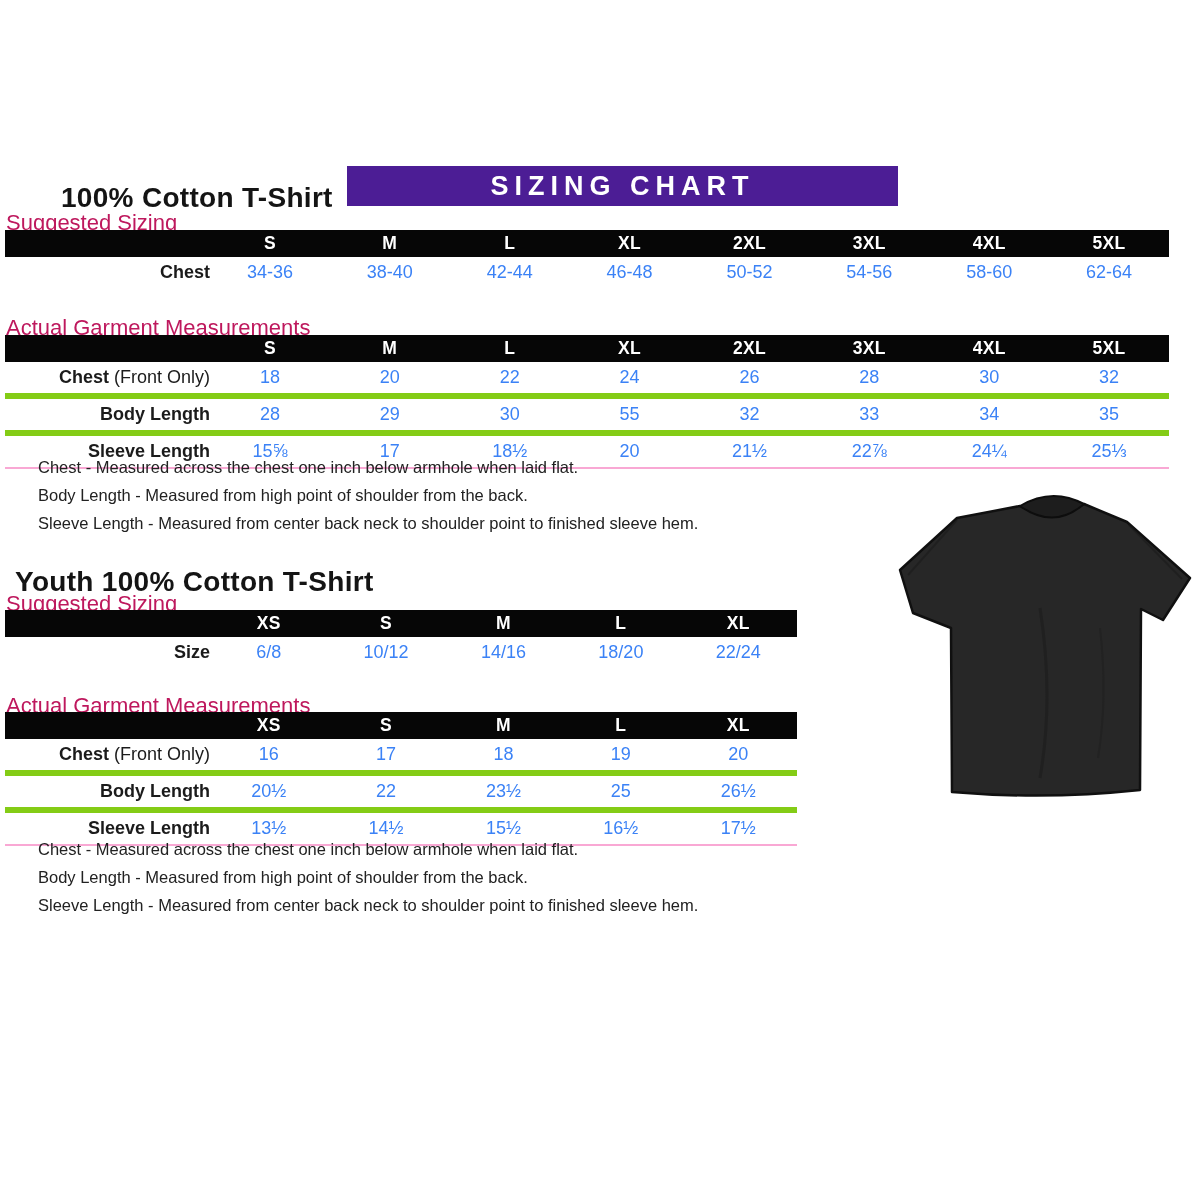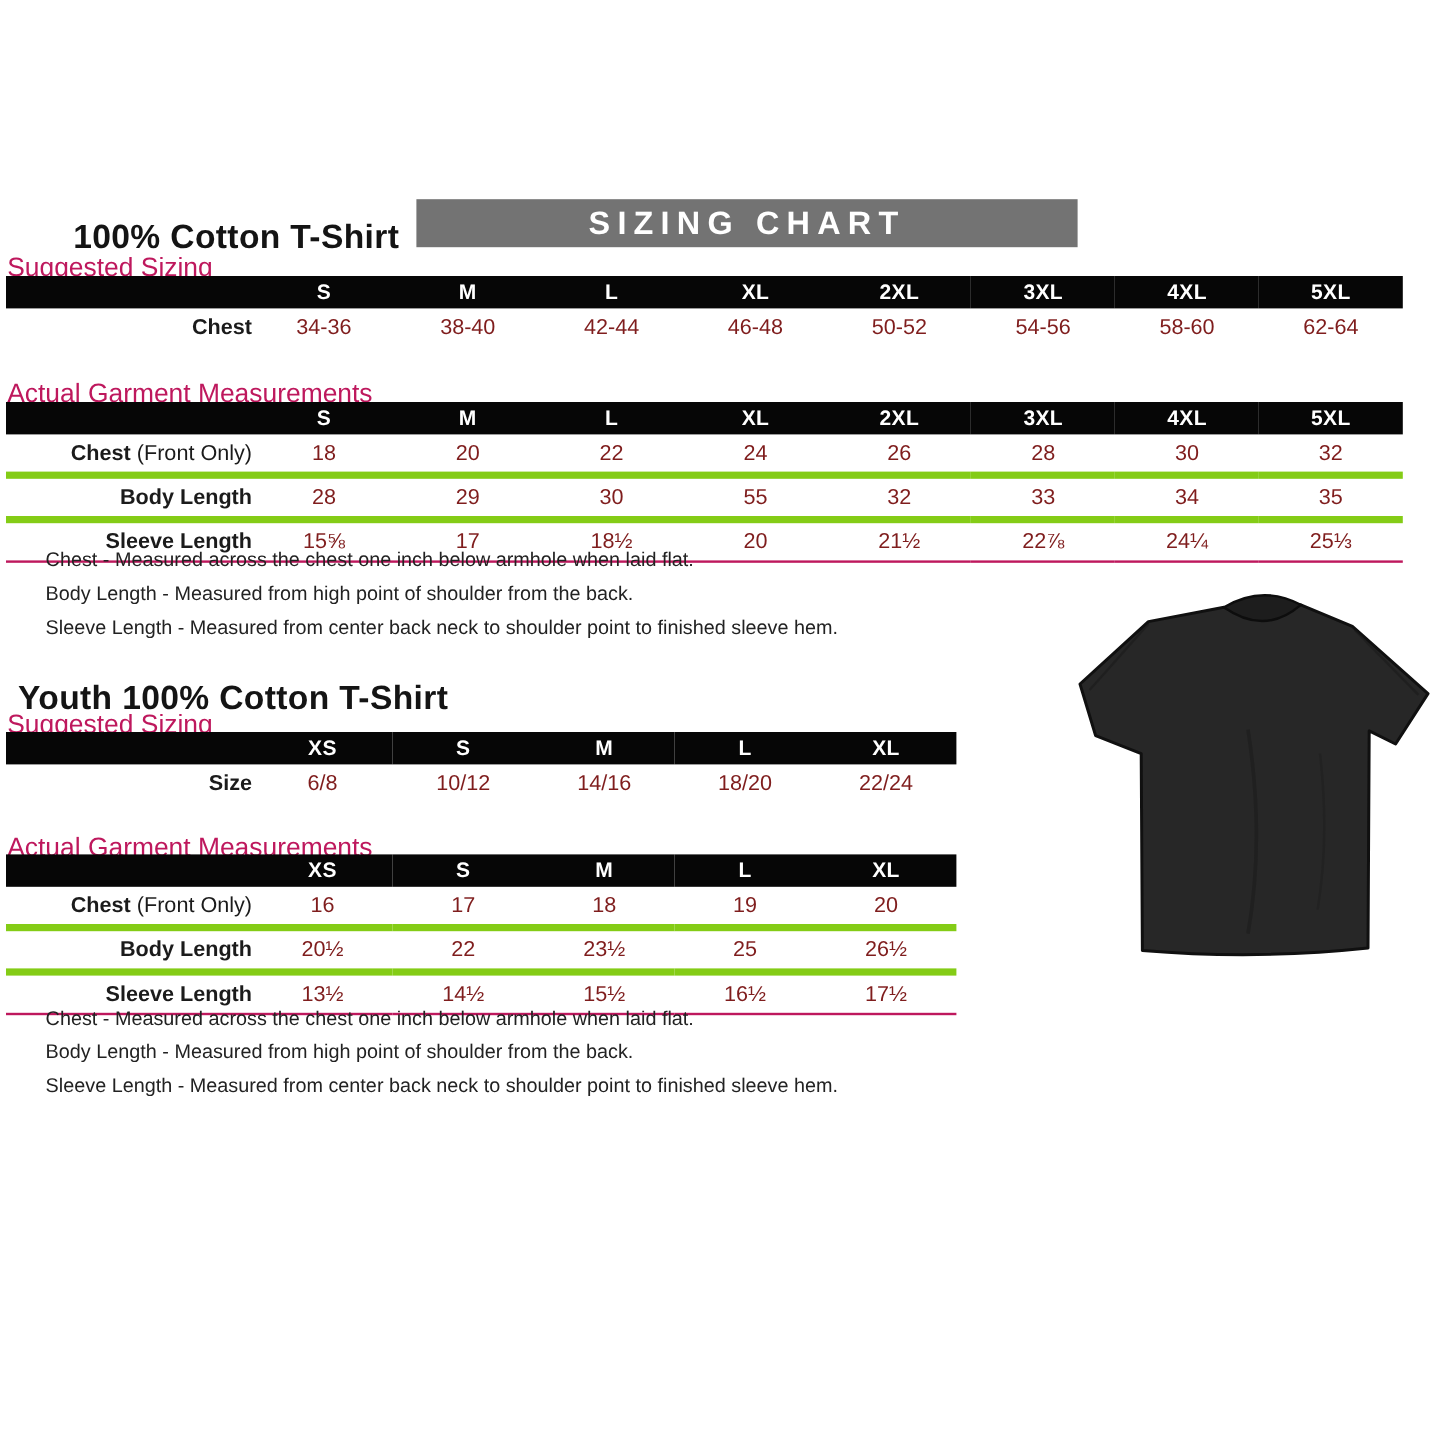--- a/index.html
+++ b/index.html
@@ -4,21 +4,21 @@
 <style>
   html,body{margin:0;padding:0;background:#fff;}
   body{font-family:"Liberation Sans","DejaVu Sans",sans-serif;color:#1b1b1b;}
   .canvas{position:relative;width:1200px;height:1200px;background:#fff;overflow:hidden;}
   .abs{position:absolute;}
 
   .main-title{font-size:28px;font-weight:700;color:#141414;letter-spacing:.3px;white-space:nowrap;}
   #adult-title{left:13px;top:163px;margin-left:48px;}
   #youth-title{left:15px;top:547px;}
 
-  .banner{left:347px;top:166px;width:551px;height:40px;background:#737373;
+  .banner{left:347px;top:166px;width:551px;height:40px;background:#4c1d95;
           display:flex;align-items:center;justify-content:center;}
   .banner span{color:#fff;font-size:27px;font-weight:900;letter-spacing:6px;white-space:nowrap;}
 
   .sec-h{font-size:22px;color:#be185d;white-space:nowrap;text-align:center;}
   #adult-sug-h{left:6px;top:210px;}
   #adult-gar-h{left:6px;top:315px;}
   #youth-sug-h{left:6px;top:591px;}
   #youth-gar-h{left:6px;top:693px;}
 
   .tblwrap{padding:0;}
@@ -27,23 +27,23 @@
   #youth-sug-tbl{left:5px;top:610px;width:792px;}
   #youth-gar-tbl{left:5px;top:712px;width:792px;}
 
   .tblwrap table{border-collapse:collapse;table-layout:fixed;width:100%;}
   .tblwrap col.label-col{width:205px;}
   .tblwrap thead th{background:#060606;color:#fff;font-weight:700;font-size:17.5px;
                     height:27px;padding:0;text-align:center;letter-spacing:.3px;}
   .tblwrap tbody th.row-label{text-align:right;font-weight:400;font-size:18px;
                     padding:5px 0 5px 9px;color:#1b1b1b;white-space:nowrap;}
   .tblwrap tbody th.row-label b{font-weight:700;}
-  .tblwrap tbody td{text-align:center;font-size:18px;color:#7f1d1d;padding:5px 0;}
+  .tblwrap tbody td{text-align:center;font-size:18px;color:#3b82f6;padding:5px 0;}
   .tblwrap.garment tbody tr{border-bottom:6px solid #84cc16;}
-  .tblwrap.garment tbody tr:last-child{border-bottom:2px solid #be185d;}
+  .tblwrap.garment tbody tr:last-child{border-bottom:2px solid #f9a8d4;}
 
   .notes{display:block;margin-left:24px;}
   #adult-notes{left:14px;top:459px;}
   #youth-notes{left:14px;top:841px;}
   .note{font-size:16.5px;line-height:17px;color:#222;margin:0 0 11px 0;white-space:nowrap;}
 
   .tshirt{left:888px;top:478px;width:312px;height:335px;}
 </style>
 </head>
 <body>

